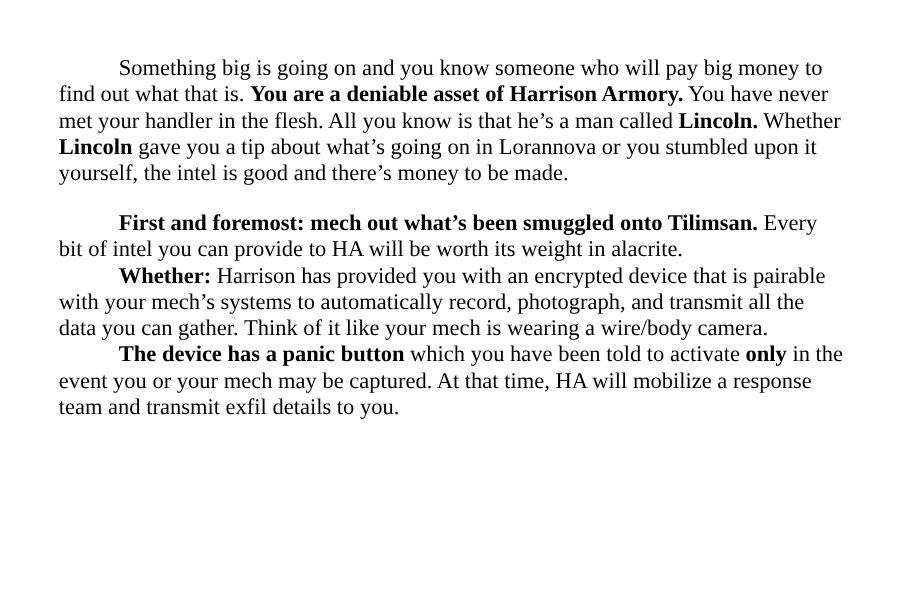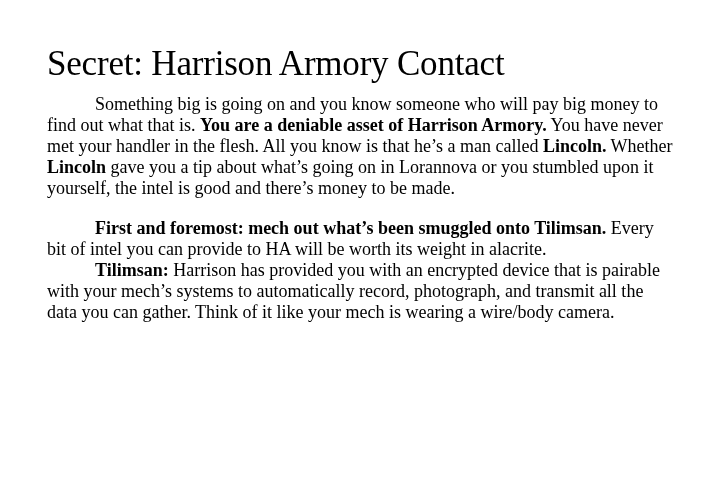--- a/index.html
+++ b/index.html
@@ -8,24 +8,24 @@
   h1 { font-family:"Liberation Serif", serif; font-weight:normal; font-size:35px; line-height:40px; margin:0 0 10px 0; letter-spacing:-0.2px; }
   h2 { font-family:"Liberation Serif", serif; font-weight:normal; font-size:25px; line-height:28px; margin:0 0 4px 0; text-decoration:underline; text-underline-offset:3px; text-decoration-thickness:1.5px; }
   p { margin:0; font-size:18px; line-height:21px; text-indent:48px; }
   .gap { height:19px; }
   b { font-weight:bold; }
 </style>
 </head>
 <body>
 
 <div class="page">
-  <h1>Secret: Harrison Armory Contact</h1>
 
   <p><span>Something big is going on and you know someone who will pay big money to find out what that is. </span><b>You are a deniable asset of Harrison Armory.</b><span> You have never met your handler in the flesh. All you know is that he’s a man called </span><b>Lincoln.</b><span> Whether </span><b>Lincoln</b><span> gave you a tip about what’s going on in Lorannova or you stumbled upon it yourself, the intel is good and there’s money to be made.</span></p>
 
   <div class="gap"></div>
 
 
   <p><b>First and foremost: mech out what’s been smuggled onto Tilimsan.</b><span> Every bit of intel you can provide to HA will be worth its weight in alacrite.</span></p>
 
-  <p><b>Tilimsan:</b><span> Harrison has provided you with an encrypted device that is pairable with your mech’s systems to automatically record, photograph, and transmit all the data you can gather. Think of it like your mech is wearing a wire/body camera.</span></p>
+  <p><b>Whether:</b><span> Harrison has provided you with an encrypted device that is pairable with your mech’s systems to automatically record, photograph, and transmit all the data you can gather. Think of it like your mech is wearing a wire/body camera.</span></p>
 
+  <p><b>The device has a panic button</b><span> which you have been told to activate </span><b>only</b><span> in the event you or your mech may be captured. At that time, HA will mobilize a response team and transmit exfil details to you.</span></p>
 </div>
 
 </body></html>

